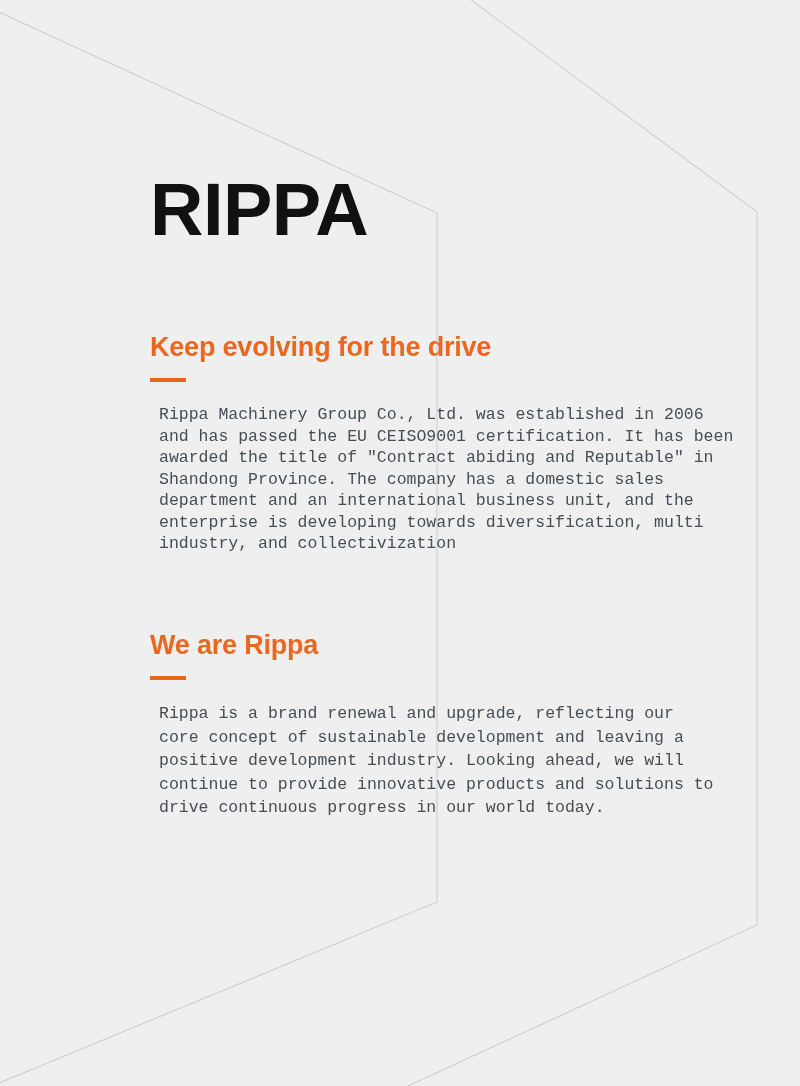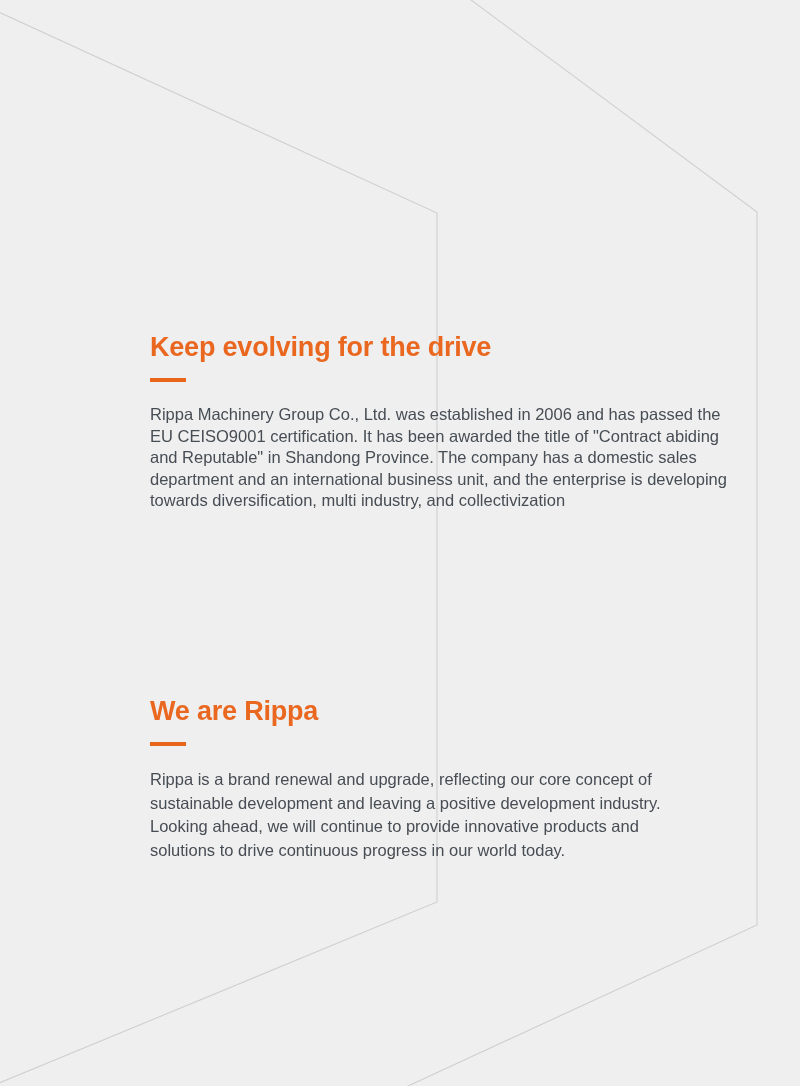--- a/index.html
+++ b/index.html
@@ -58,43 +58,43 @@
     color: #111111;
   }
 
   .section {
     position: absolute;
     left: 0;
     width: 585px;
   }
 
   #section-about  { top: 330px; }
-  #section-weare  { top: 694px; }
+  #section-weare  { top: 628px; }
 
   .section-heading {
     margin: 0;
     font-family: "Liberation Sans", sans-serif;
     font-weight: 700;
     font-size: 27px;
     line-height: 34px;
     letter-spacing: -0.2px;
     color: #ea6720;
   }
 
   .heading-rule {
     margin-top: 14px;
     width: 36px;
     height: 4px;
     background: #e8651a;
   }
 
   .section-body {
-    margin: 0;
+    margin: 9px;
     margin-top: 22px;
-    font-family: Liberation Sans, sans-serif;
+    font-family: Liberation Mono, monospace;
     font-size: 16.5px;
     line-height: 21.5px;
     color: #474d54;
     width: 580px;
   }
 
   #section-weare .section-body {
     line-height: 23.5px;
     width: 556px;
   }
@@ -108,20 +108,21 @@
     <g fill="none" stroke="#cfcfcf" stroke-width="1.1" vector-effect="non-scaling-stroke">
 
       <path d="M -8 9 L 437 213 L 437 902 L -8 1086"></path>
 
       <path d="M 463 -6 L 757 212 L 757 925 L 395 1092"></path>
     </g>
   </svg>
 
   <div id="content">
 
+    <h1 class="brand-logo">RIPPA</h1>
 
     <section class="section" id="section-about">
       <h2 class="section-heading">Keep evolving for the drive</h2>
       <div class="heading-rule"></div>
       <p class="section-body">Rippa Machinery Group Co., Ltd. was established in 2006 and has passed the EU CEISO9001 certification. It has been awarded the title of "Contract abiding and Reputable" in Shandong Province. The company has a domestic sales department and an international business unit, and the enterprise is developing towards diversification, multi industry, and collectivization</p>
     </section>
 
     <section class="section" id="section-weare">
       <h2 class="section-heading">We are Rippa</h2>
       <div class="heading-rule"></div>

